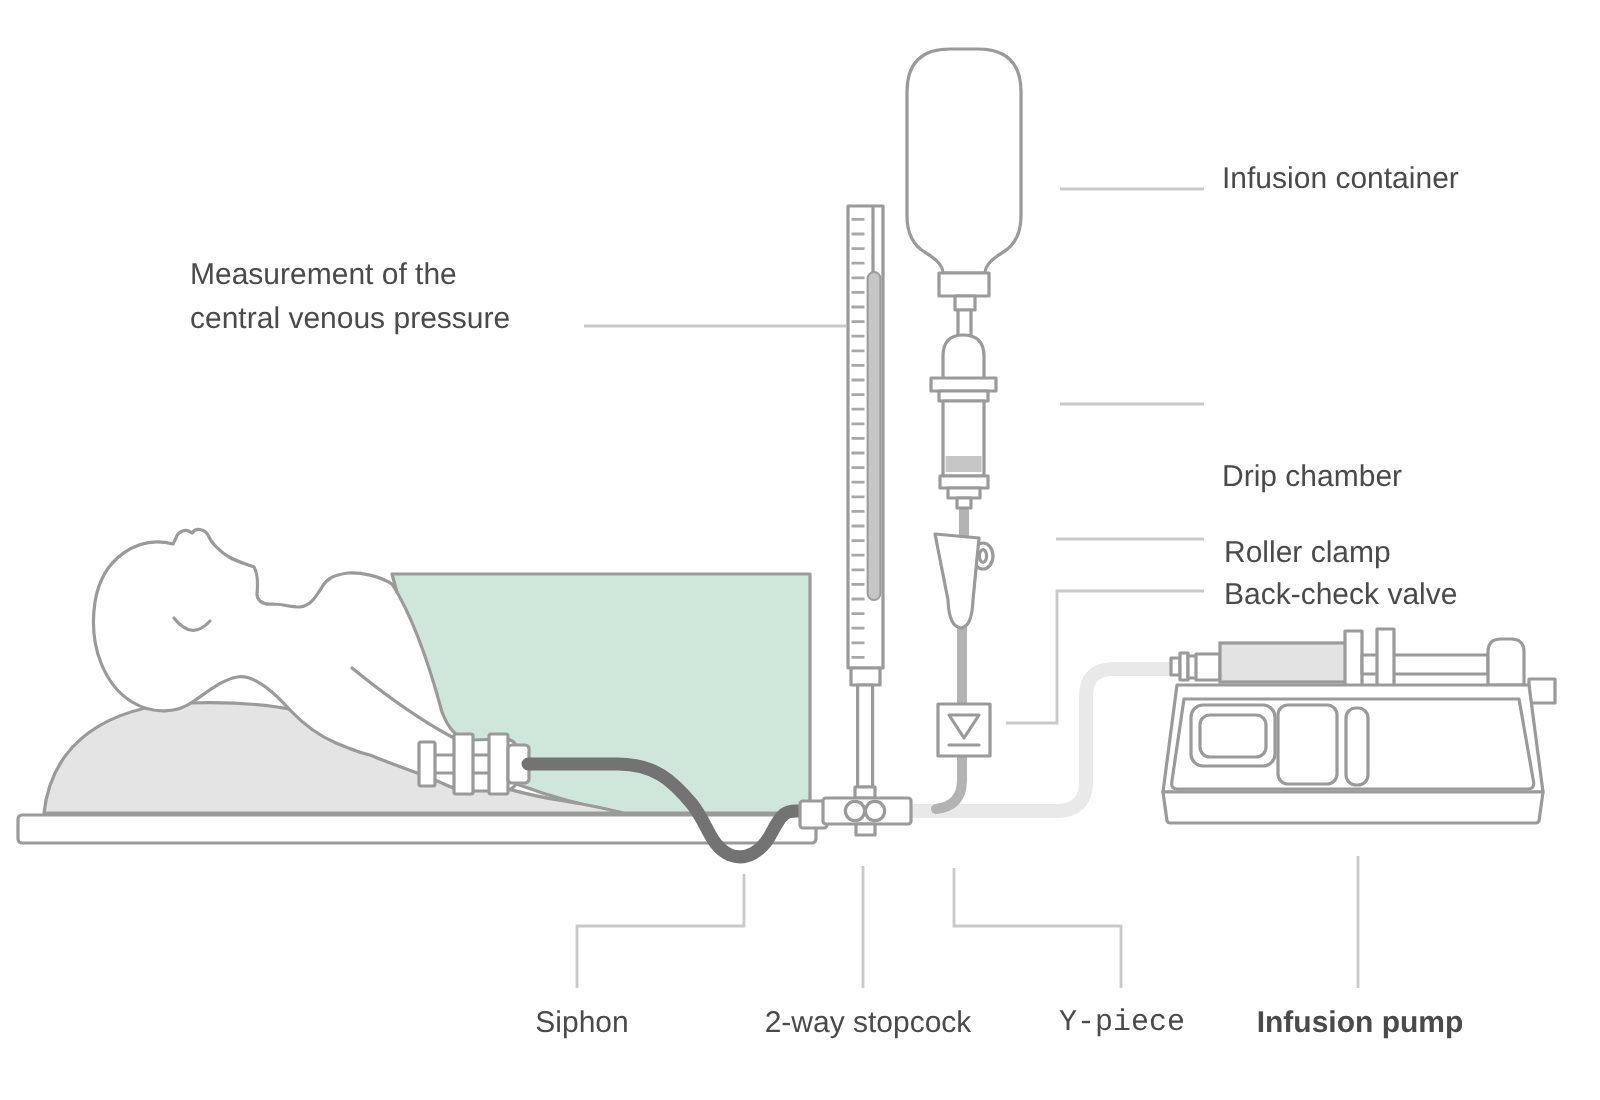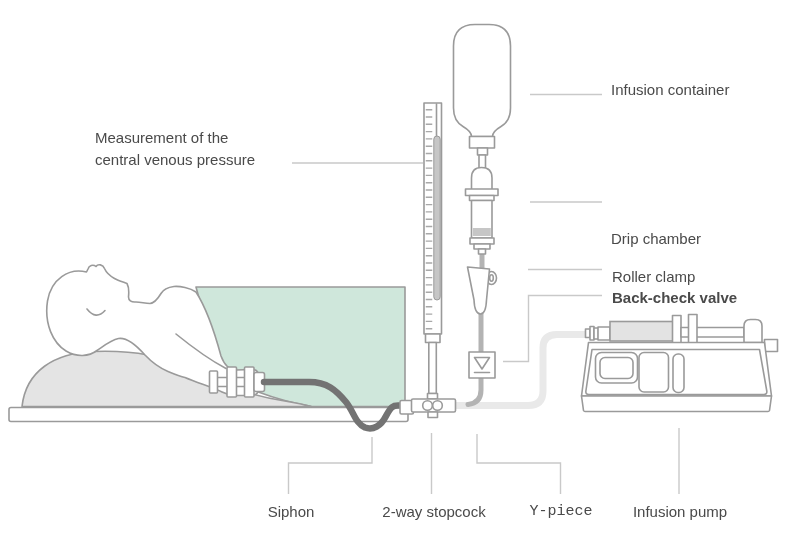--- a/index.html
+++ b/index.html
@@ -177,20 +177,20 @@
   </svg>
 
   <div class="lbl" style="left:95px;top:127px;">
     <div>Measurement of the</div>
     <div>central venous pressure</div>
   </div>
 
   <div class="lbl" style="left:611px;top:79px;">Infusion container</div>
   <div class="lbl" style="left:611px;top:206px;margin-top:22px;">Drip chamber</div>
   <div class="lbl" style="left:612px;top:266px;">Roller clamp</div>
-  <div class="lbl" style="left:612px;top:287px;font-weight:bold;">Back-check valve</div>
+  <div class="lbl" style="left:612px;top:287px;">Back-check valve</div>
 
   <div class="lbl centered" style="left:291px;top:501px;">Siphon</div>
   <div class="lbl centered" style="left:434px;top:501px;">2-way stopcock</div>
   <div class="lbl centered" style="left:561px;top:501px;font-family:Liberation Mono, monospace;">Y-piece</div>
-  <div class="lbl centered" style="left:680px;top:501px;">Infusion pump</div>
+  <div class="lbl centered" style="left:680px;top:501px;font-weight:bold;">Infusion pump</div>
 
 </div>
 
 </body></html>

